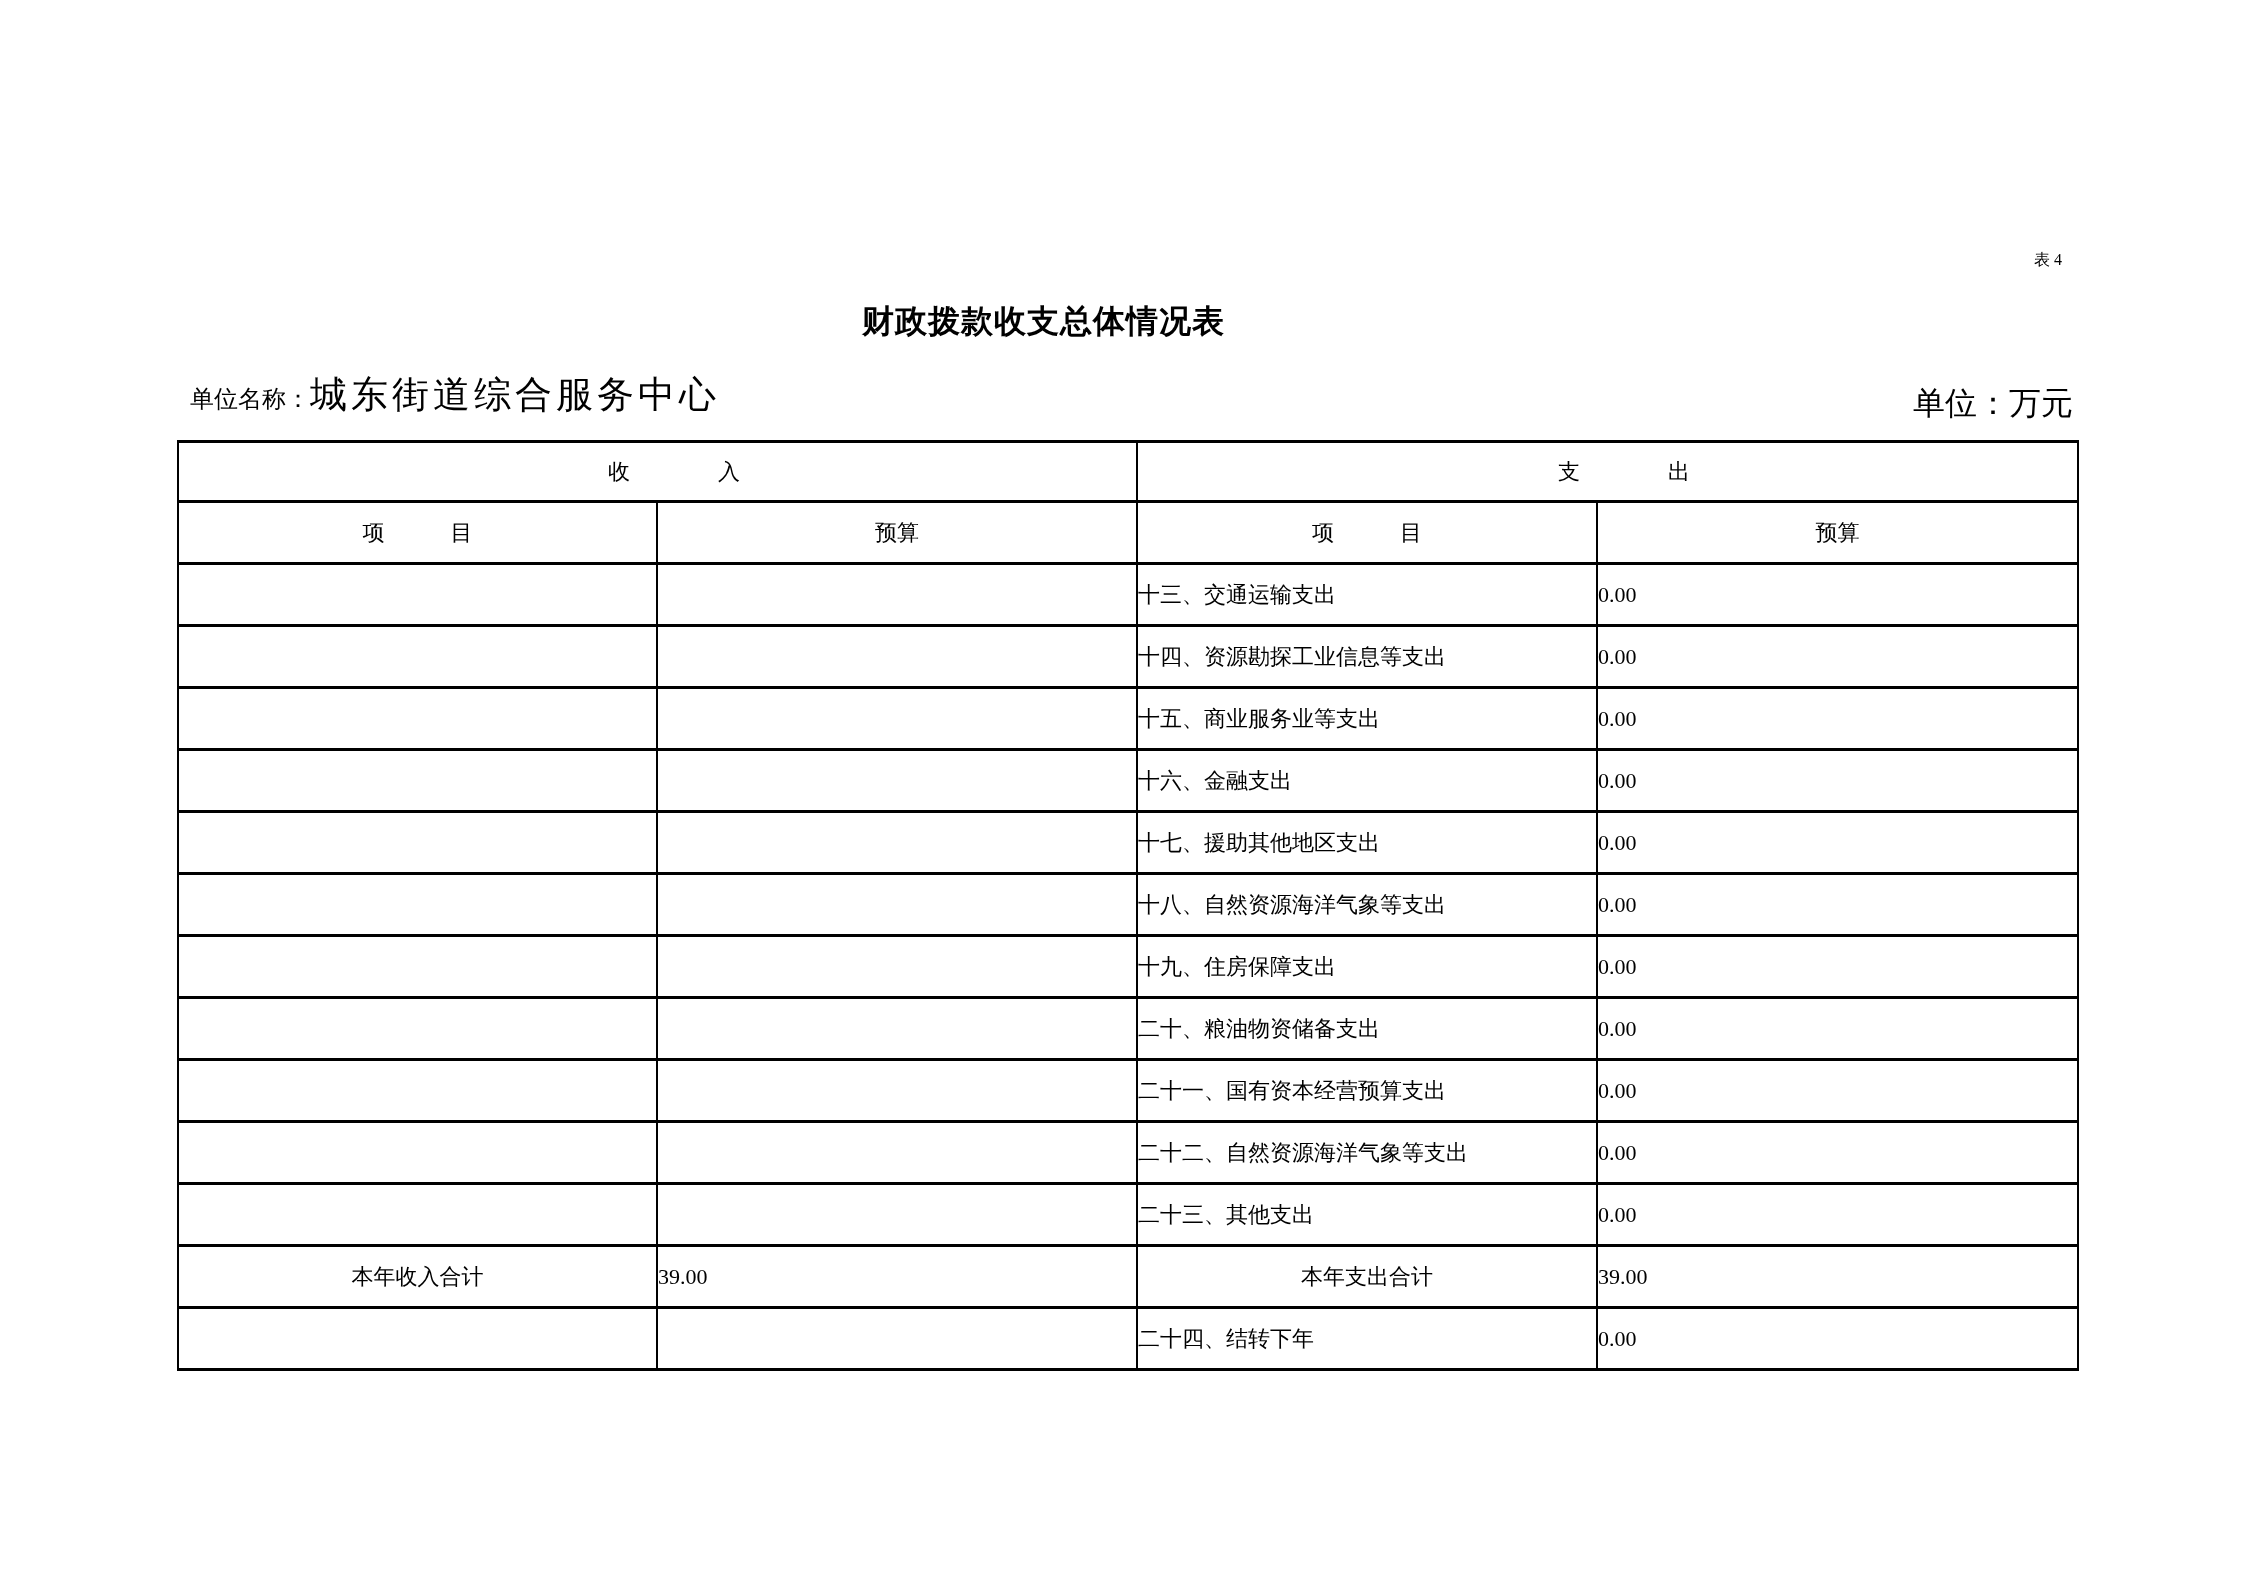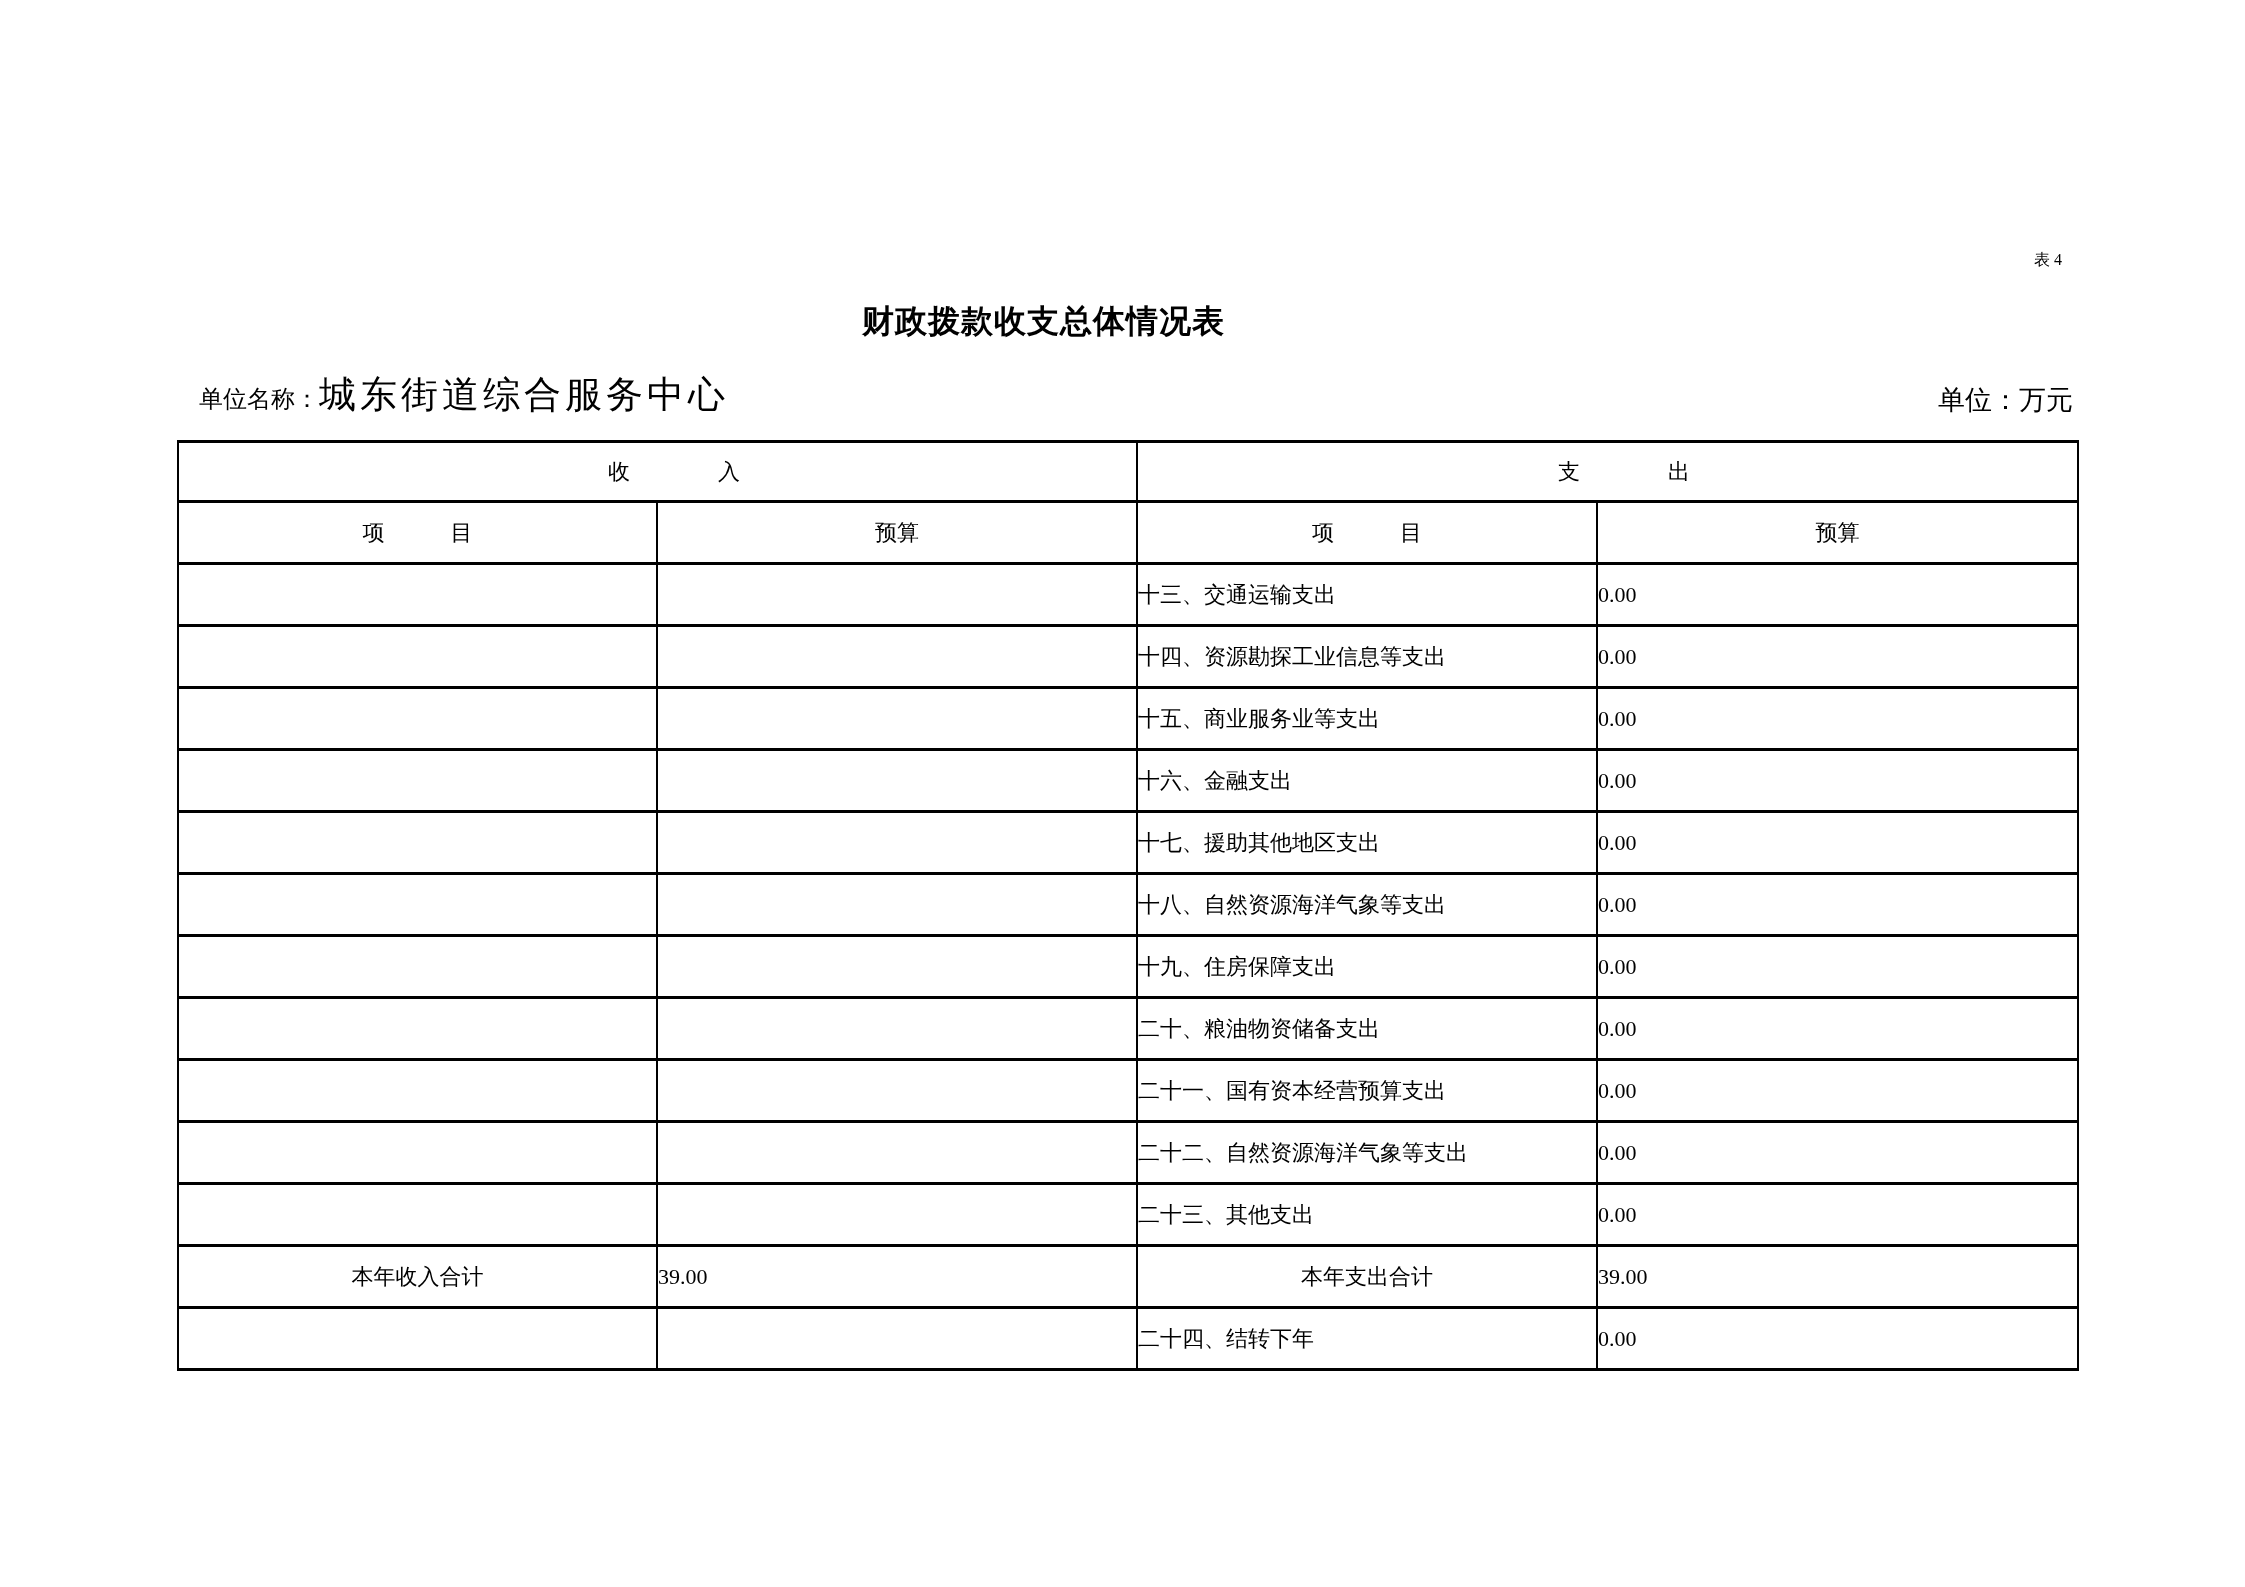--- a/index.html
+++ b/index.html
@@ -35,32 +35,31 @@
   }
   .org-row {
     position: absolute;
     top: 370px;
     left: 190px;
     display: flex;
     align-items: baseline;
   }
   .org-label {
     font-size: 24px;
-    margin-left: 9px;
   }
   .org-name {
     font-size: 37px;
     letter-spacing: 4px;
     font-weight: normal;
   }
   .unit-label {
     position: absolute;
     top: 382px;
     right: 172px;
-    font-size: 27px;
+    font-size: 32px;
   }
   table.budget {
     position: absolute;
     top: 440px;
     left: 177px;
     width: 1900px;
     border-collapse: collapse;
     table-layout: fixed;
   }
   table.budget td {

